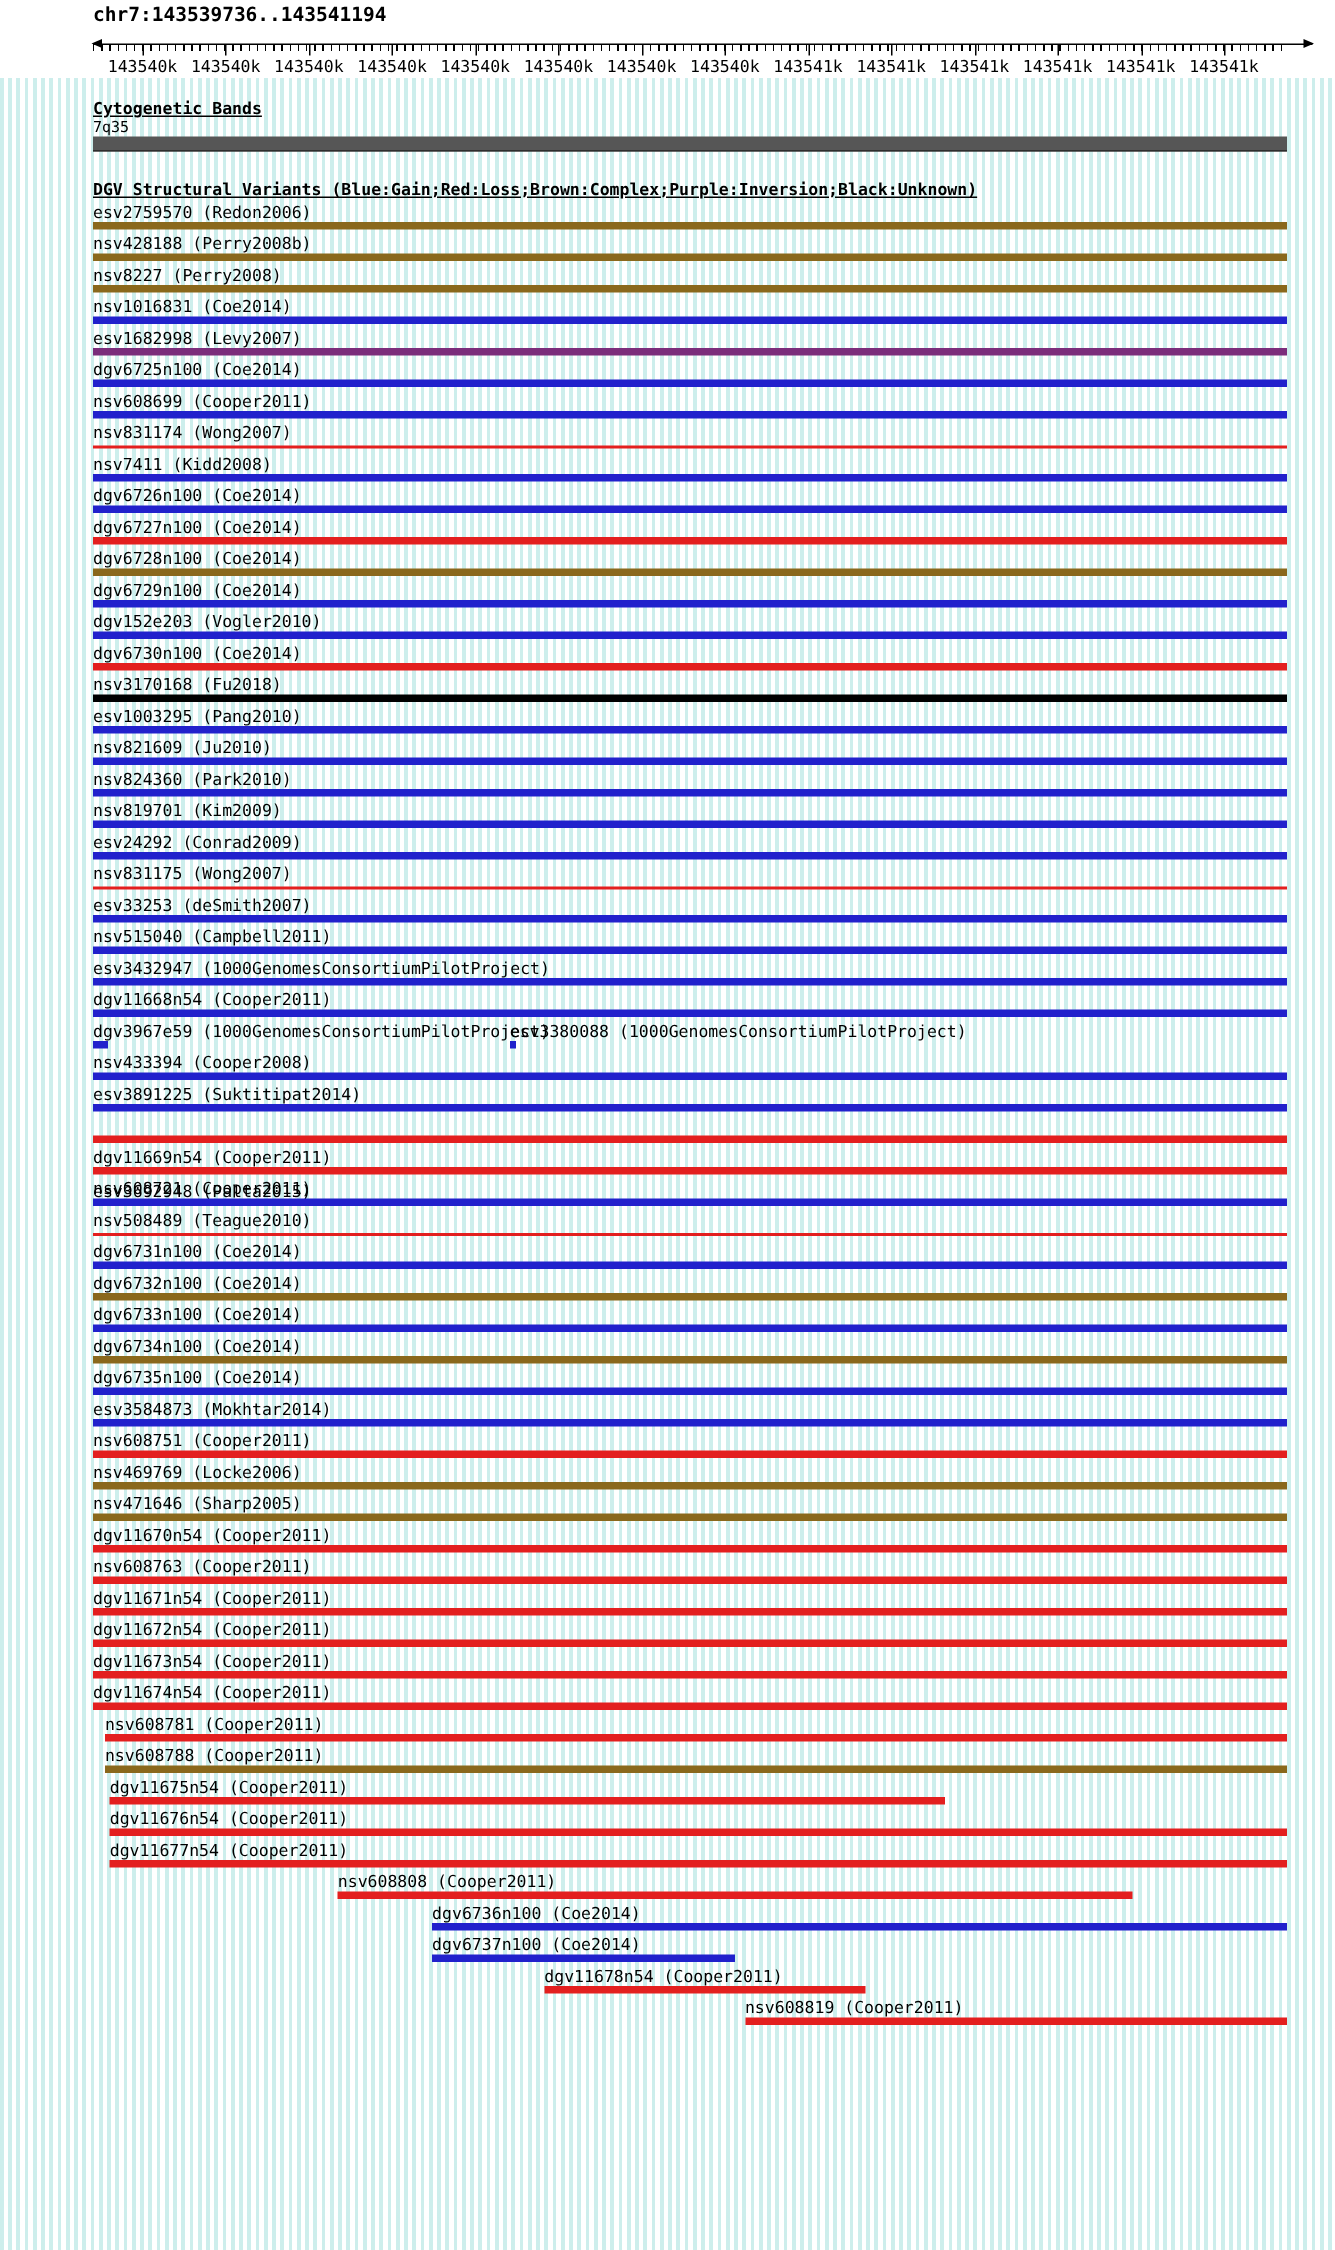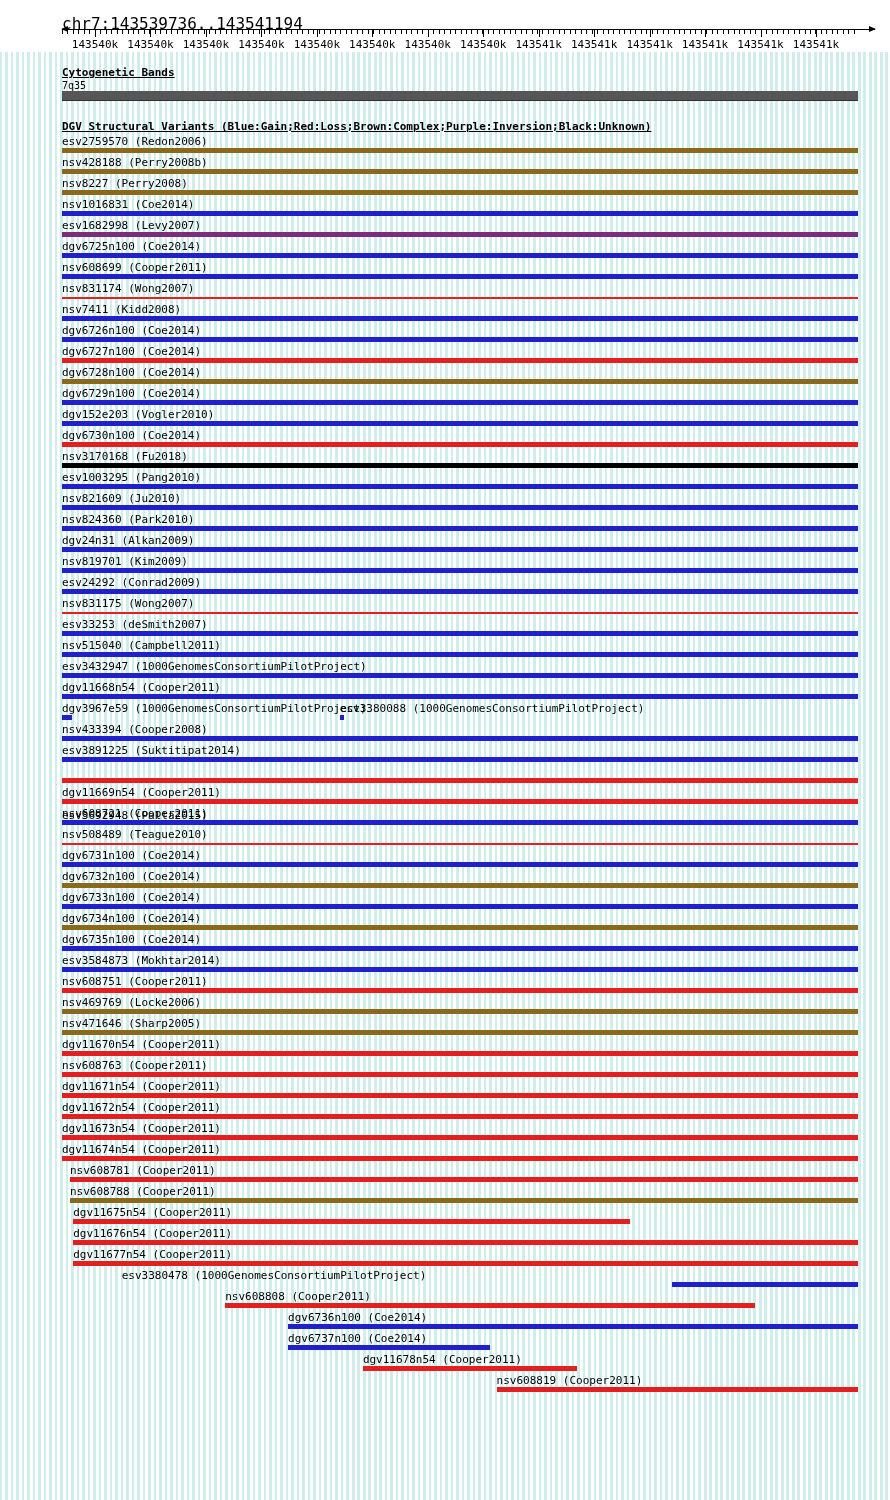--- a/index.html
+++ b/index.html
@@ -5,21 +5,21 @@
   * { margin:0; padding:0; box-sizing:border-box; }
   html,body { background:#fff; }
   .page {
     position:relative; width:890px; height:1500px; background:#fff;
     font-family:"DejaVu Sans Mono","Liberation Mono",monospace; color:#000; overflow:hidden;
   }
   .stripes {
     position:absolute; left:0; top:52px; width:890px; height:1448px;
     background:repeating-linear-gradient(90deg,#cdeeec 0 2.5px,#ffffff 2.5px 5.5px);
   }
-  .region { position:absolute; top:14px; left:62px; font-size:16px; font-weight:normal; white-space:nowrap; }
+  .region { position:absolute; top:3px; left:62px; font-size:13px; font-weight:bold; white-space:nowrap; }
   .ruler { position:absolute; top:29px; left:62px; width:813px; height:24px; }
   .ruler-line { position:absolute; top:0; left:0; width:100%; height:1px; background:#000; }
   .minor-ticks {
     position:absolute; top:1px; left:0; width:796px; height:4px;
     background:repeating-linear-gradient(90deg,#000 0 1px,transparent 1px 5.46px);
   }
   .major-tick { position:absolute; top:1px; width:1px; height:7px; background:#000; }
   .tick-label { position:absolute; top:9px; font-size:11px; transform:translateX(-50%); white-space:nowrap; }
   .arrow-l { position:absolute; left:-1px; top:-3px; width:0; height:0;
     border-right:7px solid #000; border-top:3.5px solid transparent; border-bottom:3.5px solid transparent; }
@@ -157,24 +157,20 @@
       </div>
       <div class="vrow">
         <div class="vlabel" style="left: 0%;">nsv821609 (Ju2010)</div>
         <div class="vbar" style="left: 0%; width: 100%; background: rgb(33, 33, 204);"></div>
       </div>
       <div class="vrow">
         <div class="vlabel" style="left: 0%;">nsv824360 (Park2010)</div>
         <div class="vbar" style="left: 0%; width: 100%; background: rgb(33, 33, 204);"></div>
       </div>
       <div class="vrow">
-        <div class="vlabel" style="left: 0%;">dgv24n31 (Alkan2009)</div>
-        <div class="vbar" style="left: 0%; width: 100%; background: rgb(33, 33, 204);"></div>
-      </div>
-      <div class="vrow">
         <div class="vlabel" style="left: 0%;">nsv819701 (Kim2009)</div>
         <div class="vbar" style="left: 0%; width: 100%; background: rgb(33, 33, 204);"></div>
       </div>
       <div class="vrow">
         <div class="vlabel" style="left: 0%;">esv24292 (Conrad2009)</div>
         <div class="vbar" style="left: 0%; width: 100%; background: rgb(33, 33, 204);"></div>
       </div>
       <div class="vrow">
         <div class="vlabel" style="left: 0%;">nsv831175 (Wong2007)</div>
         <div class="vbar thin" style="left: 0%; width: 100%; background: rgb(227, 31, 31);"></div>
@@ -299,24 +295,20 @@
       </div>
       <div class="vrow">
         <div class="vlabel" style="left: 1.4%;">dgv11676n54 (Cooper2011)</div>
         <div class="vbar" style="left: 1.4%; width: 98.6%; background: rgb(227, 31, 31);"></div>
       </div>
       <div class="vrow">
         <div class="vlabel" style="left: 1.4%;">dgv11677n54 (Cooper2011)</div>
         <div class="vbar" style="left: 1.4%; width: 98.6%; background: rgb(227, 31, 31);"></div>
       </div>
       <div class="vrow">
-        <div class="vlabel" style="left: 7.5%;">esv3380478 (1000GenomesConsortiumPilotProject)</div>
-        <div class="vbar" style="left: 76.6%; width: 23.4%; background: rgb(33, 33, 204);"></div>
-      </div>
-      <div class="vrow">
         <div class="vlabel" style="left: 20.5%;">nsv608808 (Cooper2011)</div>
         <div class="vbar" style="left: 20.5%; width: 66.6%; background: rgb(227, 31, 31);"></div>
       </div>
       <div class="vrow">
         <div class="vlabel" style="left: 28.4%;">dgv6736n100 (Coe2014)</div>
         <div class="vbar" style="left: 28.4%; width: 71.6%; background: rgb(33, 33, 204);"></div>
       </div>
       <div class="vrow">
         <div class="vlabel" style="left: 28.4%;">dgv6737n100 (Coe2014)</div>
         <div class="vbar" style="left: 28.4%; width: 25.4%; background: rgb(33, 33, 204);"></div>

